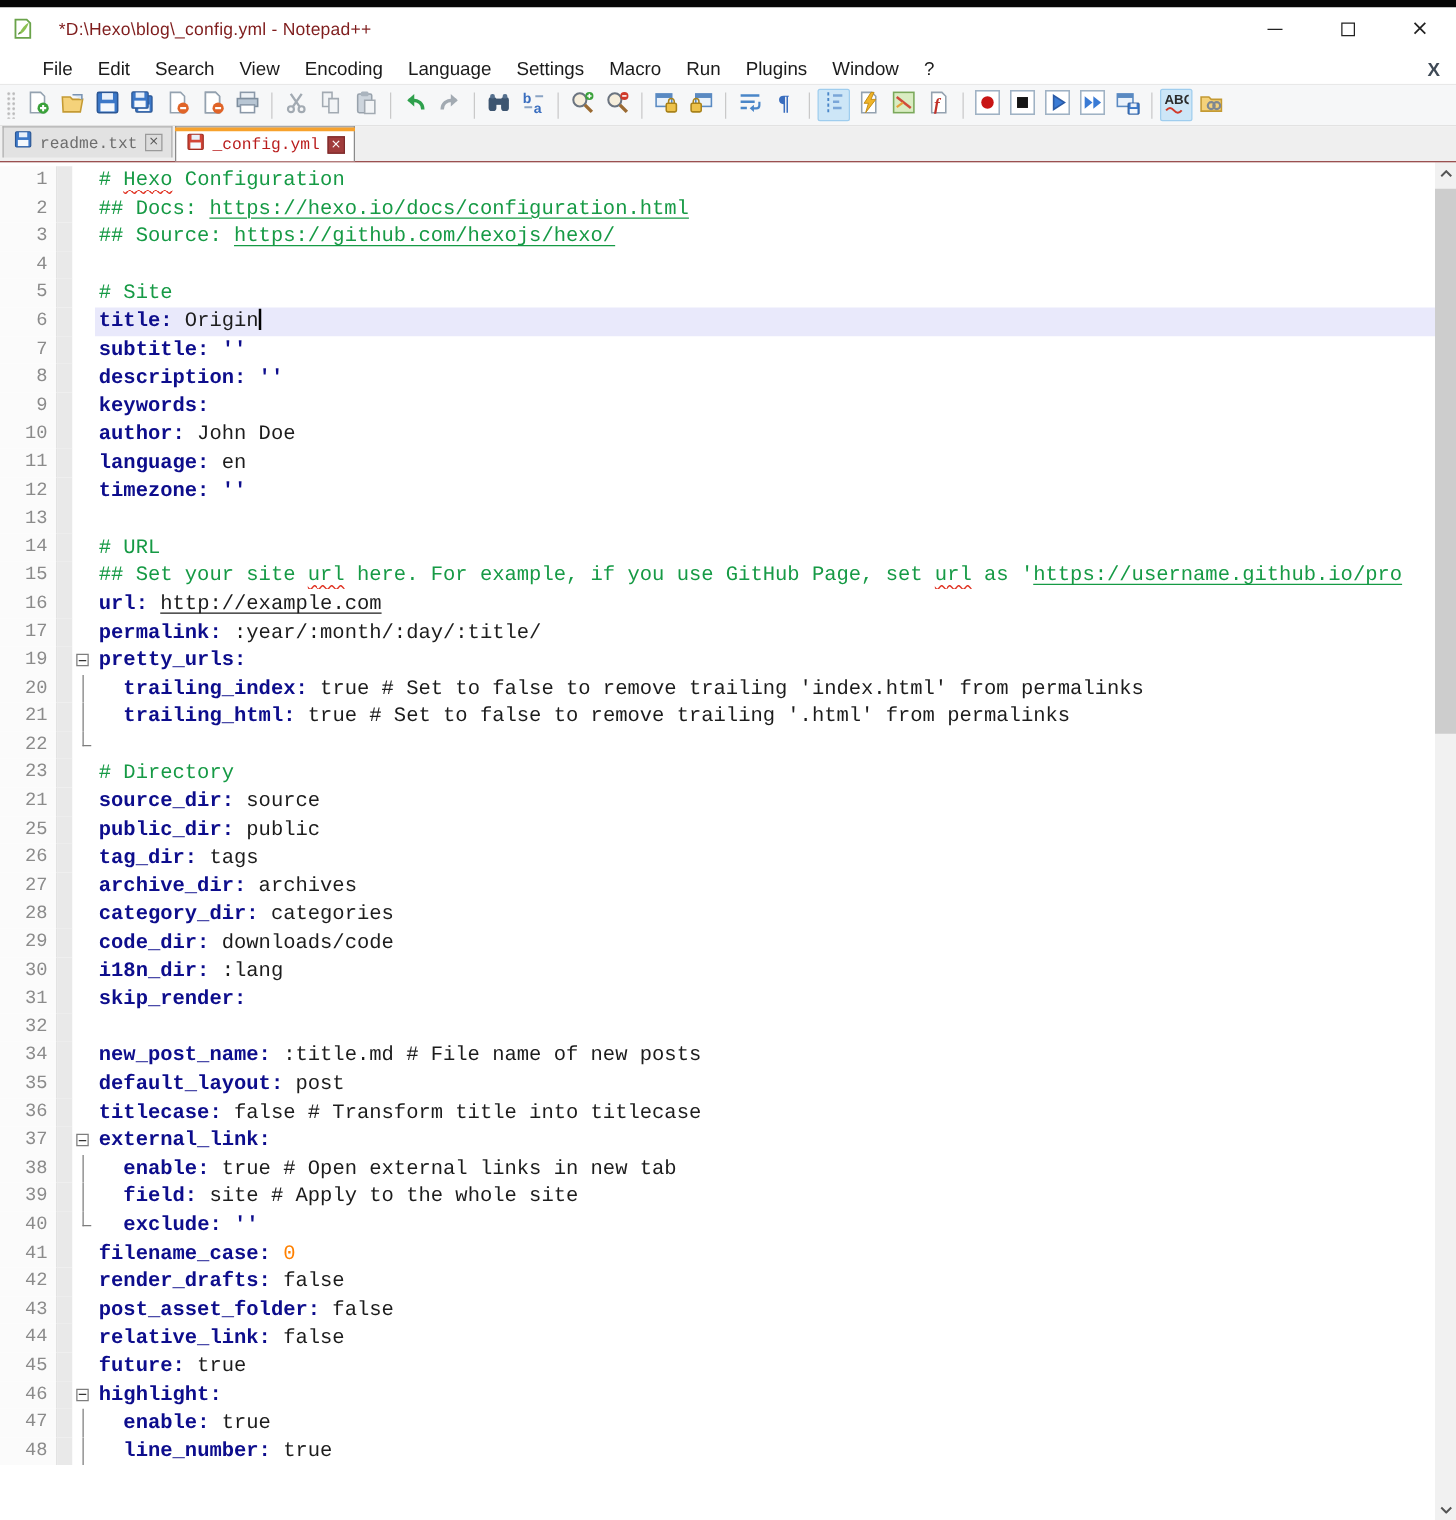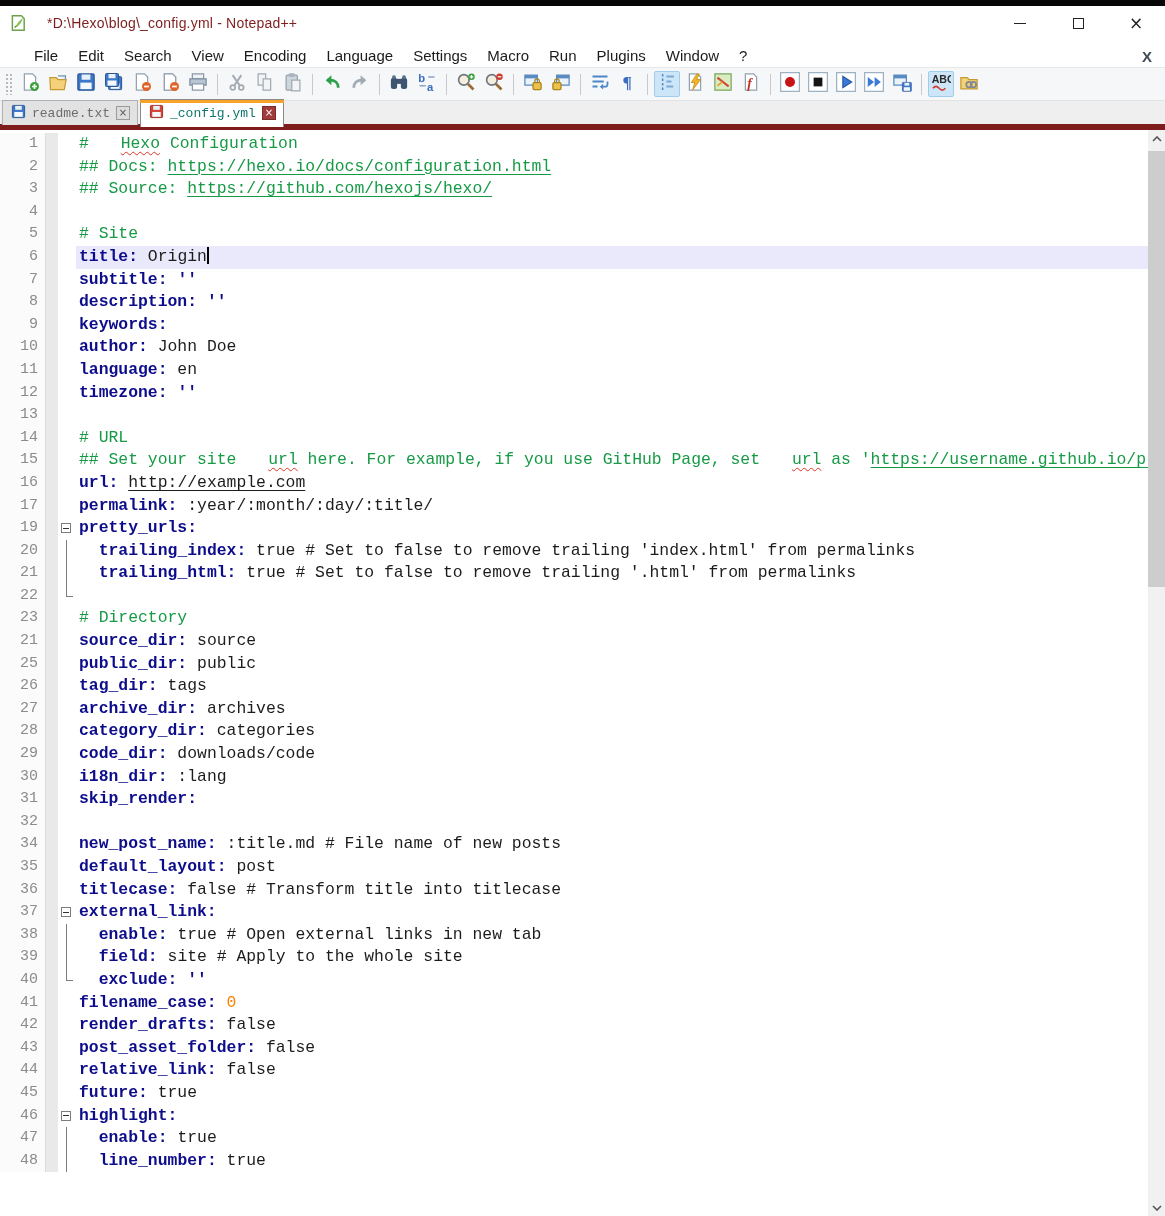--- a/index.html
+++ b/index.html
@@ -32,29 +32,29 @@
           background-image:radial-gradient(#b9b9b9 1px, transparent 1.2px);
           background-size:4px 4px; }
   .tb-group { display:flex; align-items:center; }
   .tb-sep { width:1px; height:21px; background:#c9c9c9; margin:0 5px; }
   .tb-btn { width:26px; height:26px; display:flex; align-items:center; justify-content:center;
             border:1px solid transparent; border-radius:2px; margin:0 1px; cursor:default; }
   .tb-btn.active { background:#cde6f7; border-color:#9fcdee; }
   .tb-btn svg { width:20px; height:20px; }
 
   
-  .tabbar { height:29px; background:#efefef; display:flex; align-items:center; padding-left:2px;
-            border-bottom:6px solid #7f1d1d; }
+  .tabbar { height:29px; background:#efefef; display:flex; align-items:flex-start; padding-left:2px;
+            border-bottom:1px solid #7f1d1d; }
   .tab { height:25px; display:flex; align-items:center; gap:6px; padding:0 7px 0 8px;
          border:1px solid #b0b0b0; border-bottom:none; margin-right:2px; cursor:default;
          background:#e2e2e2; position:relative; }
   .tab .tab-label { font-family:"Liberation Mono","DejaVu Sans Mono",monospace; font-size:13px; color:#6d6d6d; }
   .tab.active { background:#fff; height:28px; border-color:#8a8a8a; }
   .tab.active::before { content:""; position:absolute; top:0; left:-1px; right:-1px; height:3px; background:#f7a22d; }
-  .tab.active .tab-label { color:#0f766e; }
+  .tab.active .tab-label { color:#b91c1c; }
   .tab svg.floppy { width:15px; height:15px; }
   .tab-close { width:14px; height:14px; display:flex; align-items:center; justify-content:center;
                font-size:10px; line-height:1; border:1px solid #9a9a9a; background:#dcdcdc; color:#555;
                font-family:"DejaVu Sans", sans-serif; }
   .tab.active .tab-close { background:#a03c3c; border-color:#7c2a2a; color:#fff; }
 
   
   .editor-wrap { position:relative; height:1086px; display:flex; }
   .editor { flex:1; background:#fff; overflow:hidden; padding-top:3px;
             font-family:"Liberation Mono","DejaVu Sans Mono",monospace; }
@@ -71,21 +71,21 @@
   .fold .fend-h { position:absolute; left:8px; top:11px; width:7px; height:1px; background:#7d7d7d; }
   .code { flex:1; white-space:pre; overflow:hidden; font-size:16.4px; line-height:22.6px; color:#1c1c1c;
           padding-left:3px; }
   .row.current .code { background:#e9e9fb; }
   .seg-key { color:#0d0d8c; font-weight:bold; }
   .seg-quote { color:#0d0d8c; font-weight:bold; }
   .seg-comment { color:#169a45; }
   .seg-text { color:#1c1c1c; }
   .seg-number { color:#ff8000; }
   .seg-link { text-decoration:underline; text-decoration-thickness:1px; text-underline-offset:3px; }
-  .seg-misspelled { text-decoration:underline wavy #e03222; text-decoration-thickness:1px; text-underline-offset:3px;margin-left:22px; }
+  .seg-misspelled { text-decoration:underline wavy #e03222; text-decoration-thickness:1px; text-underline-offset:3px; }
   .caret { display:inline-block; width:2px; height:17px; background:#000; vertical-align:-3px; }
 
   
   .vscroll { width:17px; background:#f1f1f1; display:flex; flex-direction:column; }
   .vs-arrow { height:17px; display:flex; align-items:center; justify-content:center; }
   .vs-arrow svg { width:10px; height:6px; }
   .vs-track { flex:1; position:relative; }
   .vs-thumb { position:absolute; left:0; width:17px; background:#cdcdcd; top:4px; height:436px; }
 </style>
 </head>

